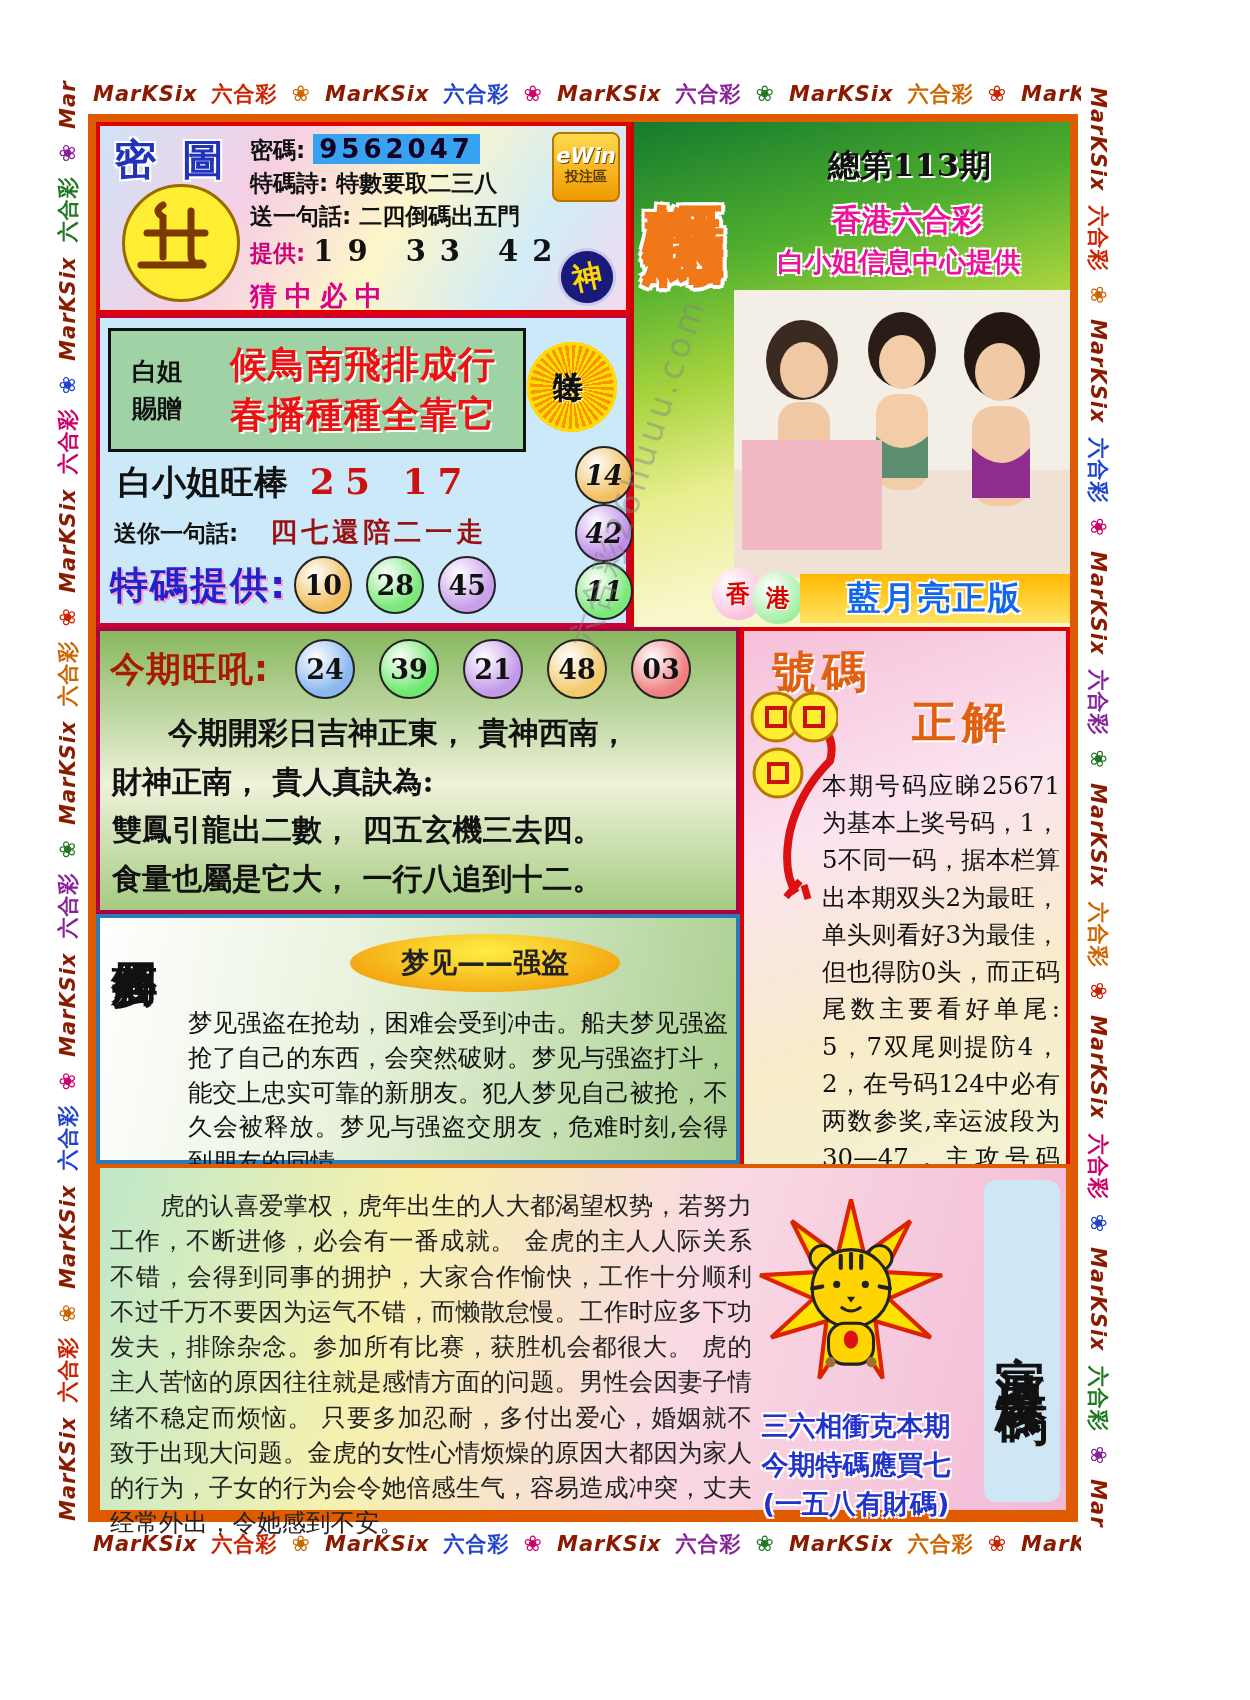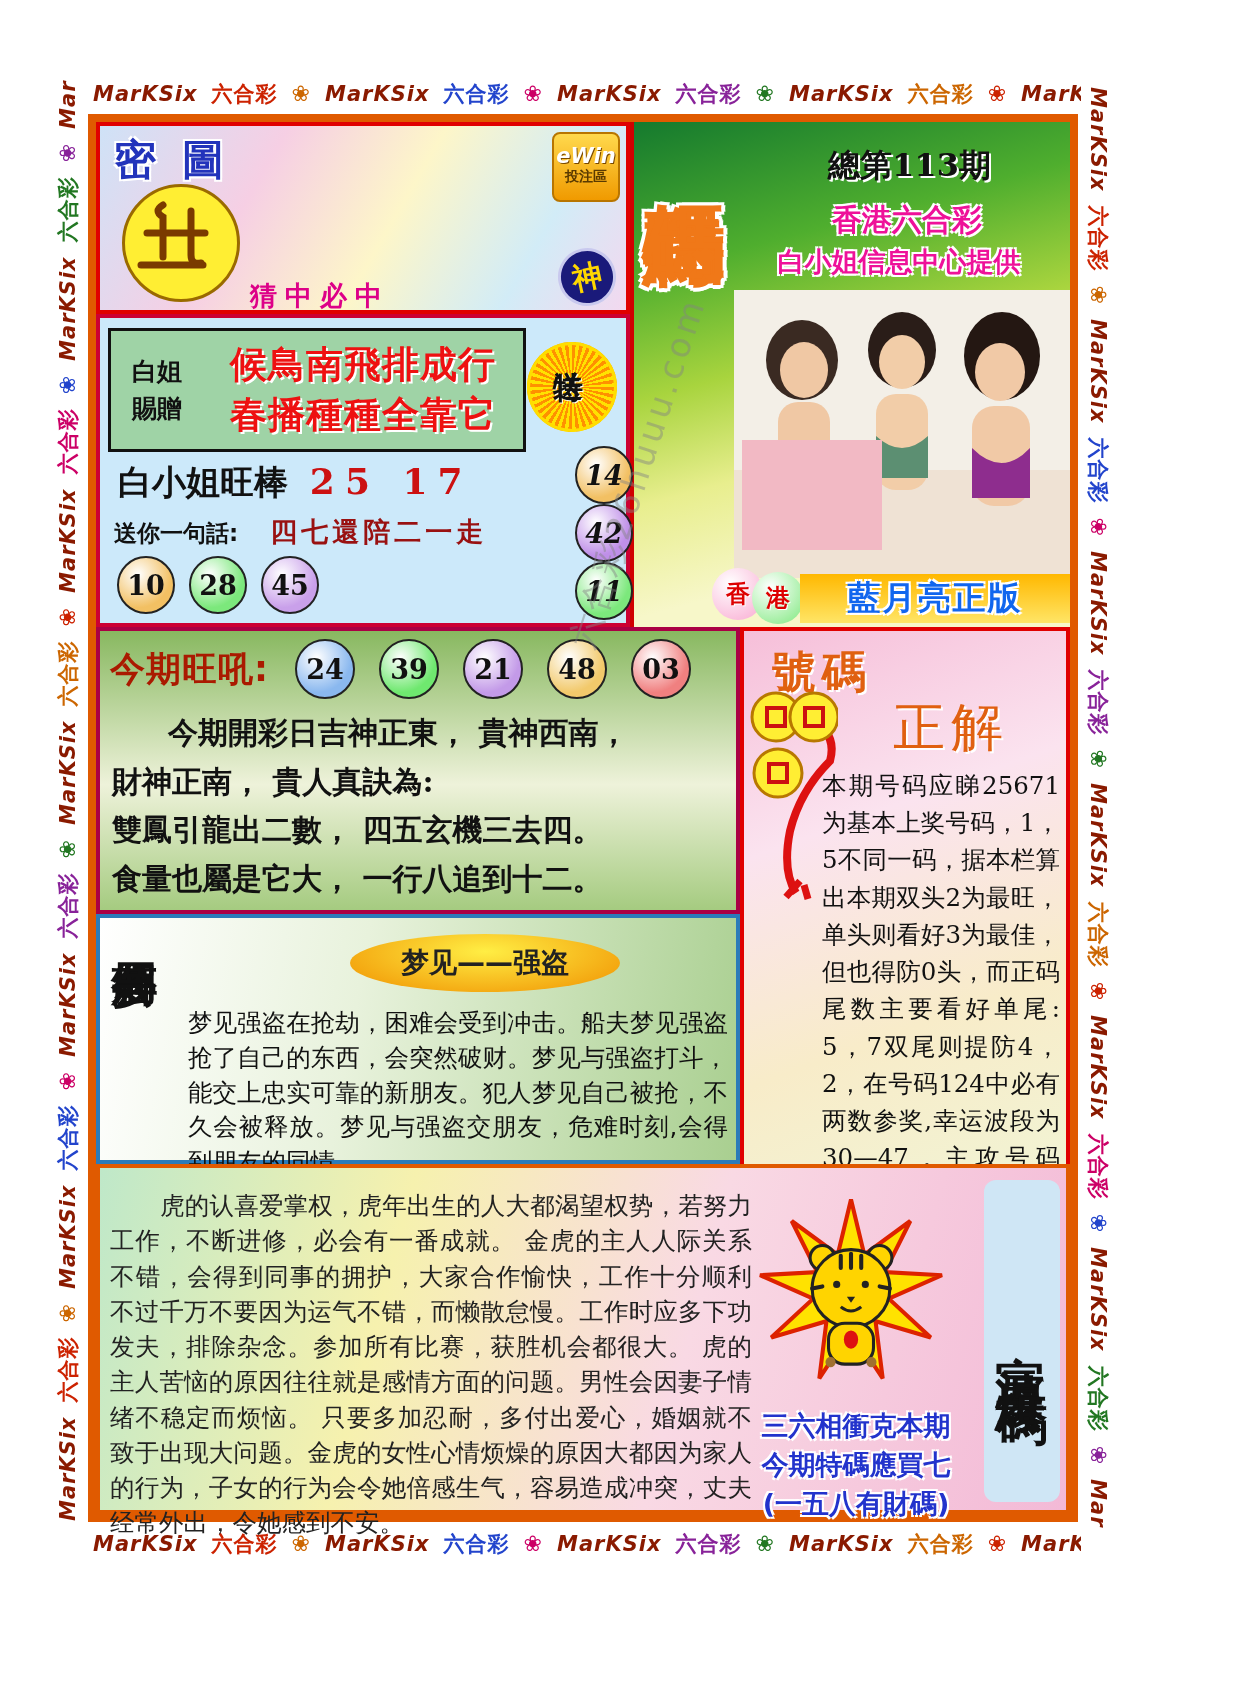--- a/index.html
+++ b/index.html
@@ -107,21 +107,21 @@
   .dream-oval{position:absolute;left:250px;top:16px;width:270px;height:58px;border-radius:50%;
               background:radial-gradient(ellipse at 50% 30%,#ffee44,#f09000);display:flex;
               align-items:center;justify-content:center;font-size:28px;font-weight:bold;color:#222;}
   .dream-body{position:absolute;left:88px;top:88px;width:540px;font-size:24.5px;color:#111;
               line-height:1.42;text-align:justify;}
   
   .col-right{left:644px;top:505px;width:330px;height:654px;border:4px solid #e00000;
              background:linear-gradient(160deg,#f6bfd9 0%,#fbe3ef 30%,#f8ecc9 60%,#eef7d9 100%);}
   .rc-t1{position:absolute;left:28px;top:12px;font-size:44px;font-weight:900;color:#e06010;
          letter-spacing:6px;text-shadow:2px 2px 0 #fff;}
-  .rc-t2{position:absolute;left:149px;top:62px;font-size:52px;font-weight:400;color:#e06010;
+  .rc-t2{position:absolute;left:168px;top:62px;font-size:44px;font-weight:700;color:#e06010;
          letter-spacing:6px;text-shadow:2px 2px 0 #fff;}
   .rc-coins{position:absolute;left:4px;top:50px;}
   .rc-body{position:absolute;left:78px;top:136px;width:238px;font-size:24.5px;color:#111;
            font-family:"DejaVu Serif",serif;line-height:1.52;text-align:justify;}
   
   .box-bottom{left:0;top:1042px;width:974px;height:350px;border:4px solid #e05a00;
               background:linear-gradient(105deg,#bfe8c9 0%,#f6f1ae 30%,#f9d9e4 60%,#f3b9d6 100%);}
   .bottom-par{position:absolute;left:10px;top:20px;width:642px;font-size:24.5px;color:#222;
               line-height:1.44;text-align:justify;}
   .bottom-par .ind{display:inline-block;width:50px;}
@@ -154,20 +154,30 @@
       <div class="mitu-circle">
         <svg width="106" height="106" viewBox="0 0 106 106">
           <g stroke="#7a3a00" stroke-width="7" fill="none" stroke-linecap="round">
             <path d="M38 18 q-10 6 0 12 l0 40"></path>
             <path d="M66 24 l0 44 q0 10 10 8"></path>
             <path d="M22 46 h58"></path>
             <path d="M16 78 h62"></path>
           </g>
         </svg>
       </div>
+      <div class="mitu-fields">
+        <div class="f-row"><span class="f-label">密碼:</span>
+          <span class="code-val">9562047</span></div>
+        <div class="f-row"><span class="f-label">特碼詩:</span>
+          <span>特數要取二三八</span></div>
+        <div class="f-row"><span class="f-label">送一句話:</span>
+          <span>二四倒碼出五門</span></div>
+        <div class="f-row"><span class="f-label mag">提供:</span>
+          <span class="prov-nums">19  33  42</span></div>
+      </div>
       <div class="mitu-win">猜中必中</div>
       <div class="ewin">
         <span class="ew1">eWin</span>
         <span class="ew2">投注區</span>
       </div>
       <div class="badge">神</div>
     </div>
 
     <div class="panel header">
       <div class="v-title">白姐點特碼</div>
@@ -223,20 +233,21 @@
       </div>
       <div class="wangbang">
         <span>白小姐旺棒</span>
         <span class="red">25 17</span>
       </div>
       <div class="sentence">
         <span>送你一句話:</span>
         <span class="val">四七還陪二一走</span>
       </div>
       <div class="tema-row">
+        <span class="tema-label">特碼提供:</span>
         <span><span class="ball" style="background: radial-gradient(circle at 35% 30%, rgb(255, 255, 255) 0%, rgb(242, 192, 99) 65%);">10</span><span class="ball" style="background: radial-gradient(circle at 35% 30%, rgb(255, 255, 255) 0%, rgb(124, 232, 124) 65%);">28</span><span class="ball" style="background: radial-gradient(circle at 35% 30%, rgb(255, 255, 255) 0%, rgb(201, 160, 234) 65%);">45</span></span>
       </div>
       <div class="side-balls">
           <span class="ball" style="background: radial-gradient(circle at 35% 30%, rgb(255, 255, 255) 0%, rgb(242, 192, 99) 65%);">14</span>
           <span class="ball" style="background: radial-gradient(circle at 35% 30%, rgb(255, 255, 255) 0%, rgb(191, 143, 232) 65%);">42</span>
           <span class="ball" style="background: radial-gradient(circle at 35% 30%, rgb(255, 255, 255) 0%, rgb(124, 232, 124) 65%);">11</span>
         </div>
     </div>
 
     <div class="panel box-wanghou">

